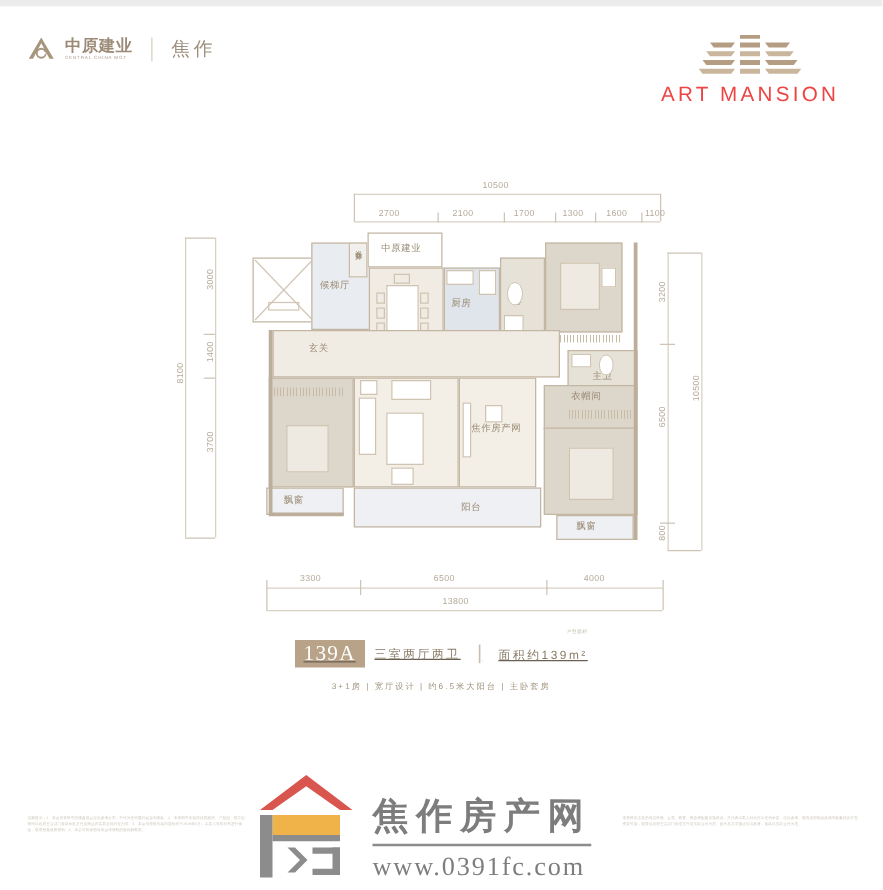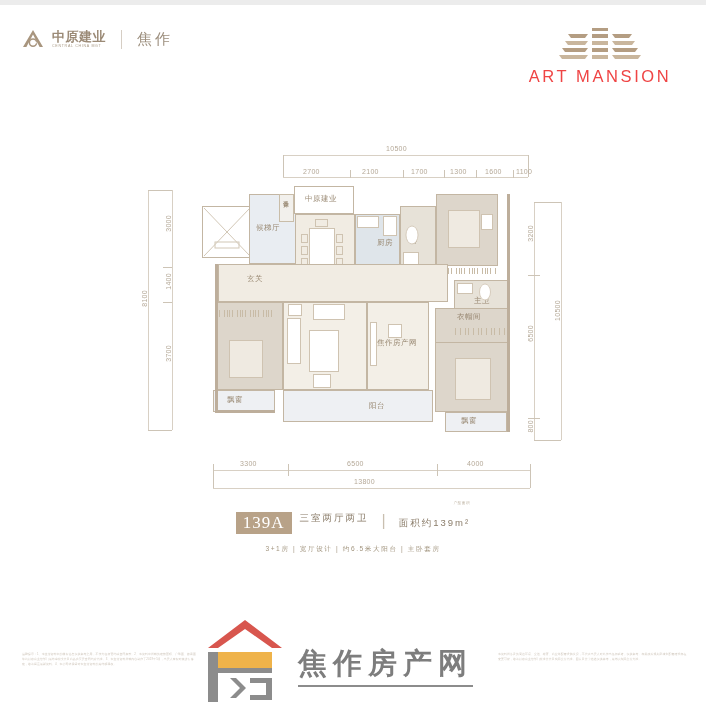--- a/index.html
+++ b/index.html
@@ -39,21 +39,21 @@
   .rm{position:absolute;box-sizing:border-box;}
   .wall{position:absolute;background:#bdae9b;}
   .lbl{position:absolute;font-size:7.5px;color:#9a8straight;color:#9a8a74;white-space:nowrap;letter-spacing:.5px;}
   .lbl.v{writing-mode:vertical-rl;}
   .furn{position:absolute;box-sizing:border-box;border:.7px solid #cfc3b1;}
   .hatch{position:absolute;
      background:repeating-linear-gradient(90deg,#c8bba6 0 .7px,transparent .7px 2.6px);}
 
   
   .spec{position:absolute;left:0;top:512px;width:706px;text-align:center;}
-  .spec-row{display:inline-flex;gap:8px;}
+  .spec-row{display:inline-flex;align-items:center;gap:8px;text-decoration:underline;}
   .badge{background:#b8a288;color:#fff;font-size:17px;letter-spacing:1px;
          padding:2px 7px 3px;line-height:1;font-family:"Liberation Serif",serif;}
   .spec-main{font-size:9.5px;color:#8a7c69;letter-spacing:2px;}
   .spec-sep{color:#c9bfb0;margin:0 5px;}
   .spec-area-wrap{position:relative;display:inline-block;}
   .spec-tiny{position:absolute;right:0;top:-11px;font-size:3.6px;color:#bdb2a1;letter-spacing:.6px;}
   .spec-sub{margin-top:11px;font-size:6.6px;color:#a2957f;letter-spacing:1.6px;}
 
   
   .disc{position:absolute;left:22px;top:652px;width:175px;font-size:2.9px;line-height:1.75;
@@ -196,21 +196,21 @@
     <div class="furn" style="left:96px;top:42px;width:7px;height:9px;"></div>
     <div class="furn" style="left:96px;top:54px;width:7px;height:9px;"></div>
     <div class="furn" style="left:96px;top:66px;width:7px;height:9px;"></div>
     <div class="furn" style="left:131px;top:42px;width:7px;height:9px;"></div>
     <div class="furn" style="left:131px;top:54px;width:7px;height:9px;"></div>
     <div class="furn" style="left:131px;top:66px;width:7px;height:9px;"></div>
     <div class="furn" style="left:110px;top:27px;width:13px;height:8px;"></div>
     <div class="furn" style="left:110px;top:81px;width:13px;height:8px;"></div>
 
     <div class="rm" style="left:150px;top:22px;width:45px;height:68px;background:#dfe5ea;border:1.4px solid #c3b6a3;"></div>
-    <div class="lbl" style="left:156px;top:46px;margin-left:16px;">厨房</div>
+    <div class="lbl" style="left:156px;top:46px;">厨房</div>
     <div class="furn" style="left:152px;top:24px;width:22px;height:12px;background:#fff;"></div>
     <div class="furn" style="left:152px;top:72px;width:34px;height:14px;background:#fff;"></div>
     <div class="furn" style="left:178px;top:24px;width:14px;height:20px;background:#fff;"></div>
 
     <div class="rm" style="left:195px;top:14px;width:36px;height:76px;background:#e7e2d8;border:1.4px solid #c3b6a3;"></div>
     <div class="lbl" style="left:205px;top:44px;">客</div>
     <svg style="position:absolute;left:197px;top:30px;" width="20" height="26">
       <ellipse cx="10" cy="13" rx="6" ry="9" fill="#fff" stroke="#cfc3b1" stroke-width=".8"></ellipse>
     </svg>
     <div class="furn" style="left:198px;top:60px;width:16px;height:22px;background:#fff;"></div>
@@ -295,15 +295,16 @@
       <rect x="2" y="34" width="10" height="50" fill="#8c8c8c"></rect>
       <rect x="12" y="50" width="54" height="5" fill="#8c8c8c"></rect>
       <path d="M30 60 L40 70 L30 80 L24 80 L34 70 L24 60 Z" fill="#8c8c8c"></path>
       <rect x="44" y="60" width="22" height="5" fill="#8c8c8c"></rect>
       <rect x="60" y="60" width="6" height="22" fill="#8c8c8c"></rect>
       <rect x="44" y="77" width="22" height="5" fill="#8c8c8c"></rect>
     </svg>
     <div class="wm-text">
       <div class="wm-cn">焦作房产网</div>
       <div class="wm-rule"></div>
+      <div class="wm-url">www.0391fc.com</div>
     </div>
   </div>
 </div>
 
 </body></html>

